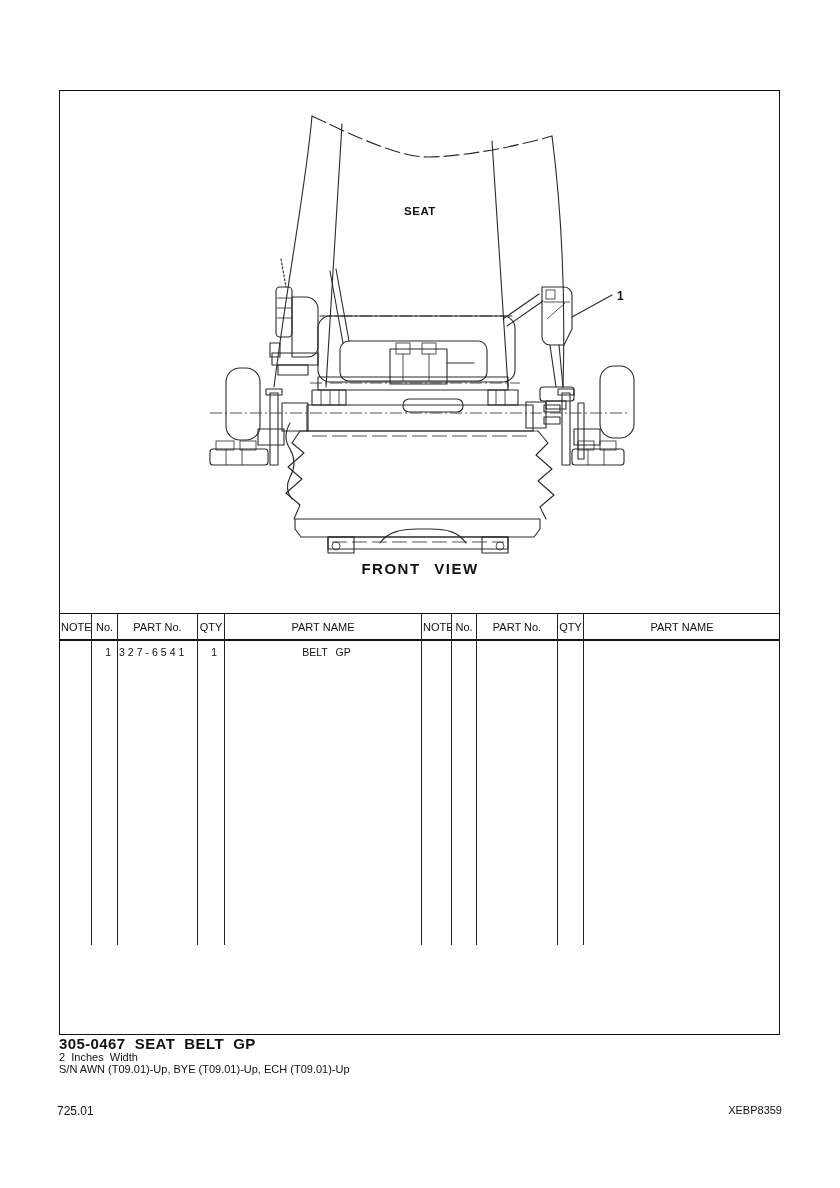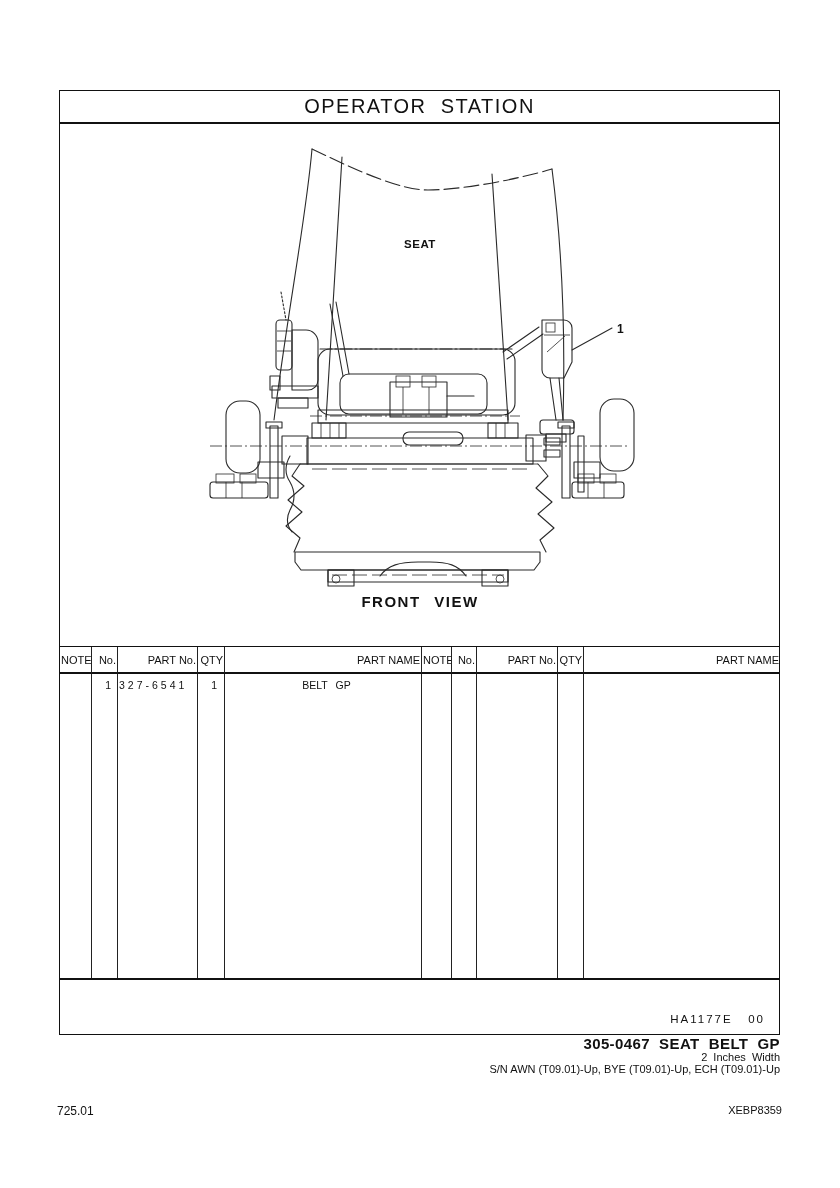--- a/index.html
+++ b/index.html
@@ -14,51 +14,48 @@
 
   .drawing-area{position:relative;height:522px;font-weight:bold;}
   .drawing-area svg{position:absolute;inset:0;}
   .ln{fill:none;stroke:#2a2a2a;stroke-width:1.1;stroke-linejoin:round;stroke-linecap:round;}
   .lnthin{fill:none;stroke:#2a2a2a;stroke-width:0.8;}
   .dash{stroke-dasharray:15 5;}
   .dashdot{stroke-dasharray:12 3 2 3;}
   .svgtext{fill:#111;stroke:none;font-family:"Liberation Sans",sans-serif;}
 
   table.parts-table{width:100%;border-collapse:separate;border-spacing:0;table-layout:fixed;border-top:1.2px solid #111;}
-  .parts-table th{font-weight:normal;font-size:11px;height:27px;padding:0 1px;text-align:right;
+  .parts-table th{font-weight:normal;font-size:11px;height:27px;padding:0 1px;text-align:center;
     border-right:1.2px solid #222;border-bottom:2px solid #111;white-space:nowrap;overflow:hidden;}
   .parts-table th.last{border-right:none;}
   .parts-table td{height:304px;vertical-align:top;font-size:10.5px;padding-top:5px;
     border-right:1.2px solid #222;white-space:nowrap;overflow:hidden;}
   .parts-table td.last{border-right:none;}
   td.c-no{text-align:right;padding-right:6px;}
   td.c-partno{text-align:left;letter-spacing:3px;}
   td.c-qty{text-align:right;padding-right:7px;}
   td.c-name{text-align:center;padding-left:8px;word-spacing:5px;}
 
   .footer-band{height:57px;border-top:2px solid #111;position:relative;}
   .footer-band span{position:absolute;right:14px;bottom:10px;font-size:11.5px;letter-spacing:2px;white-space:pre;}
 
-  .caption-block{position:absolute;left:59px;top:1036px;width:721px;text-align:right;line-height:1.08;}
+  .caption-block{position:absolute;left:59px;top:1036px;width:721px;text-align:left;line-height:1.08;}
   .caption-title{font-size:15px;font-weight:bold;letter-spacing:.4px;white-space:pre;}
   .caption-line{font-size:11px;white-space:pre;}
 
   .page-footer-left{position:absolute;left:57px;top:1104px;font-size:12px;}
   .page-footer-right{position:absolute;right:58px;top:1104px;font-size:11px;}
 </style>
 </head>
 <body>
 
 <div class="page">
 
   <div class="main-box">
 
-    <div class="title-band">
-      <span>OPERATOR  STATION</span>
-    </div>
 
     <div class="drawing-area">
       <svg viewBox="0 0 720 522" width="720" height="522">
 
         <g>
           <path class="ln dash" d="M252,25 C300,48 340,66 368,66 C400,66 455,56 492,45"></path>
           <path class="ln" d="M252,25 C246,95 228,185 214,296"></path>
           <path class="ln" d="M492,45 C501,115 506,190 503,296"></path>
           <path class="ln" d="M282,33 C276,125 271,215 266,296"></path>
           <path class="ln" d="M432,50 C438,145 444,225 448,296"></path>
@@ -211,23 +208,20 @@
           <td class="c-name">BELT GP</td>
           <td></td>
           <td></td>
           <td></td>
           <td></td>
           <td class="last"></td>
         </tr>
       </tbody>
     </table>
 
-    <div class="footer-band">
-      <span>HA1177E   00</span>
-    </div>
 
   </div>
 
   <div class="caption-block">
     <div class="caption-title">305-0467  SEAT  BELT  GP</div>
     <div class="caption-line">2  Inches  Width</div>
     <div class="caption-line">S/N AWN (T09.01)-Up, BYE (T09.01)-Up, ECH (T09.01)-Up</div>
   </div>
 
   <div class="page-footer-left">725.01</div>

